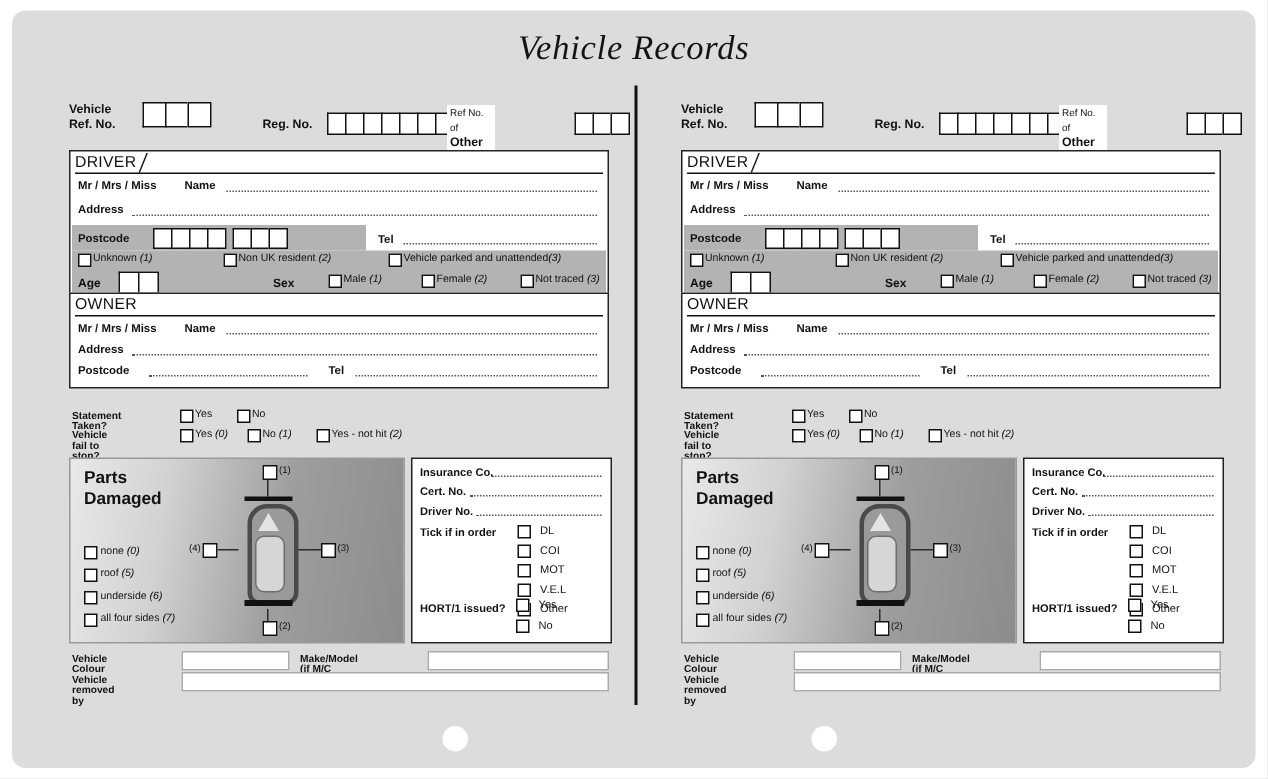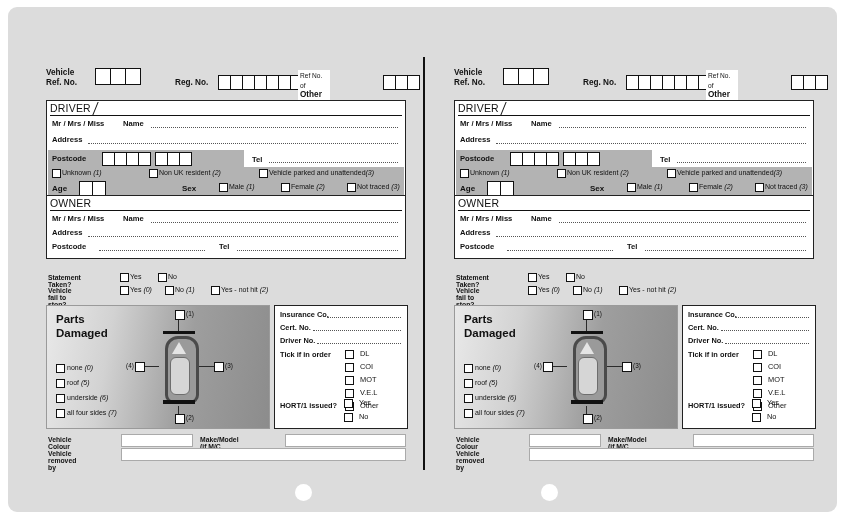--- a/index.html
+++ b/index.html
@@ -99,20 +99,21 @@
   .ins .il{position:absolute;font-weight:bold;font-size:7.4px;color:#111;}
   .ins .iv{position:absolute;font-size:7.4px;color:#111;}
 
   .botfield{position:absolute;background:#fff;border:1px solid #aaa;height:11px;}
 </style>
 </head>
 <body>
 
 <div class="page">
 
+  <div class="title">Vehicle Records</div>
 
   <div class="divider"></div>
   <div class="hole l"></div>
   <div class="hole r"></div>
 
   <div class="form left">
 
     <div class="row" style="left:0;top:4px;">
       <div class="lbl" style="position:absolute;left:0;top:2px;white-space:nowrap;">
         <span>Vehicle</span><br>

